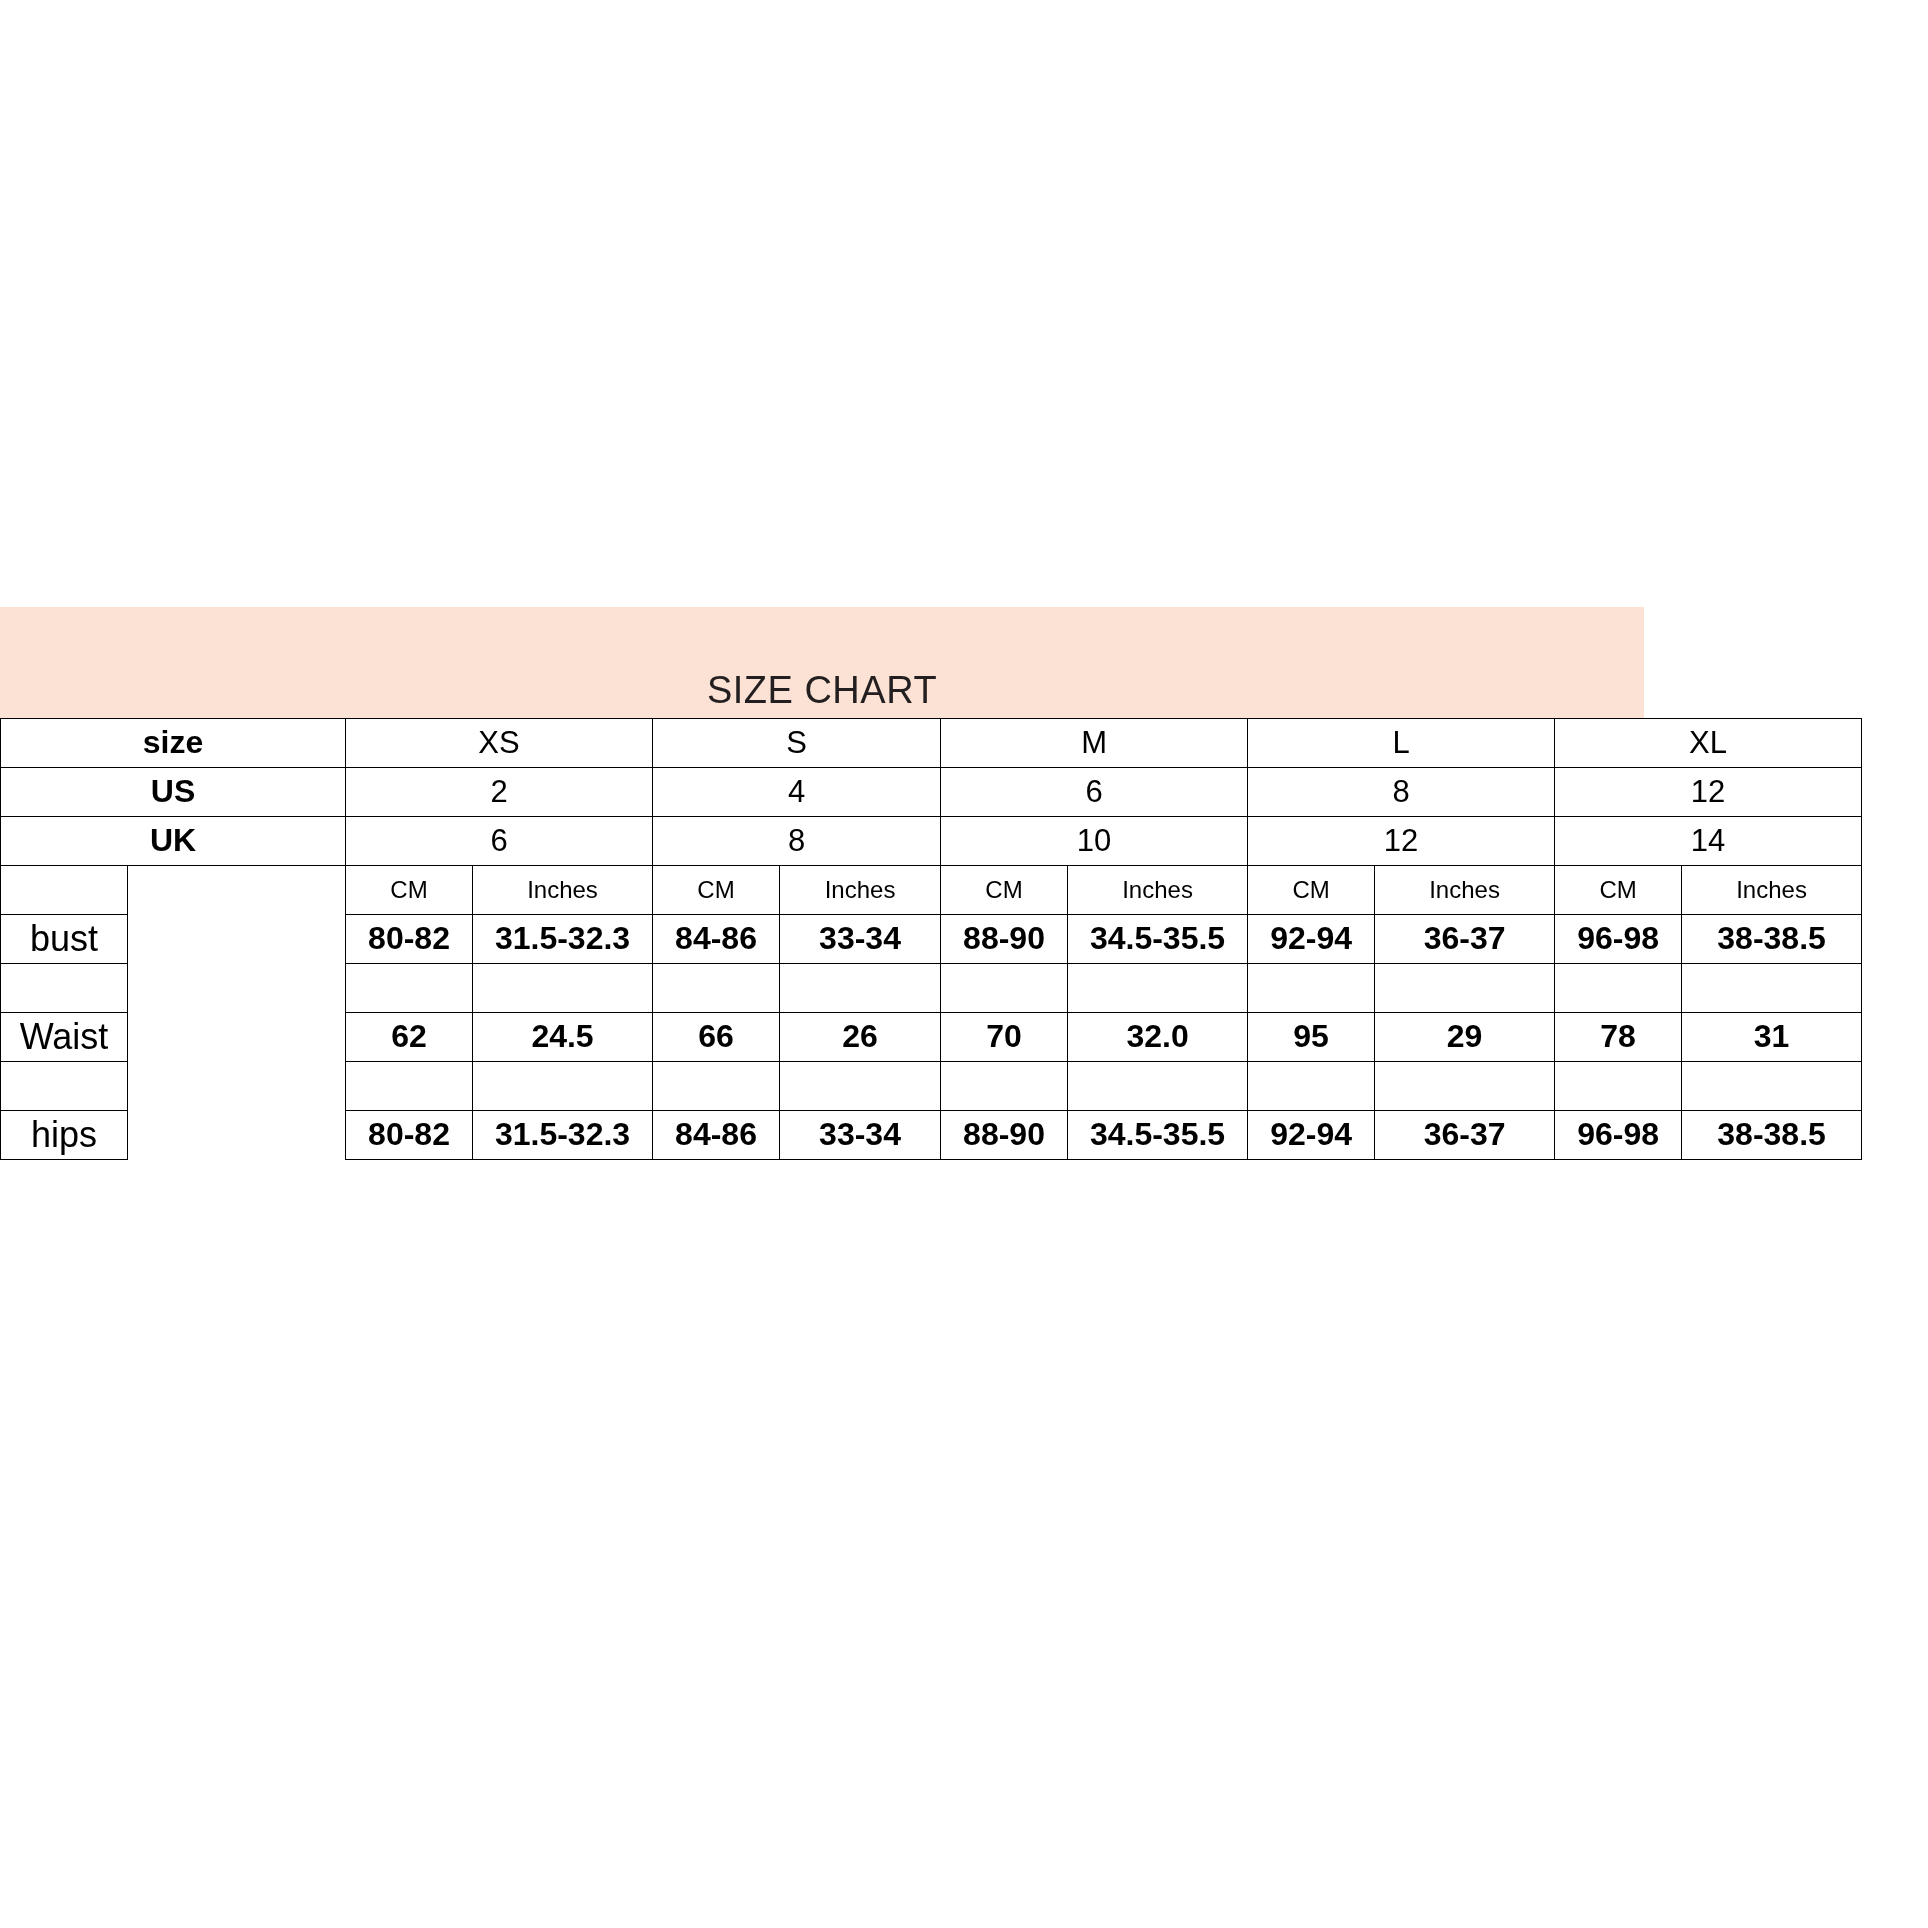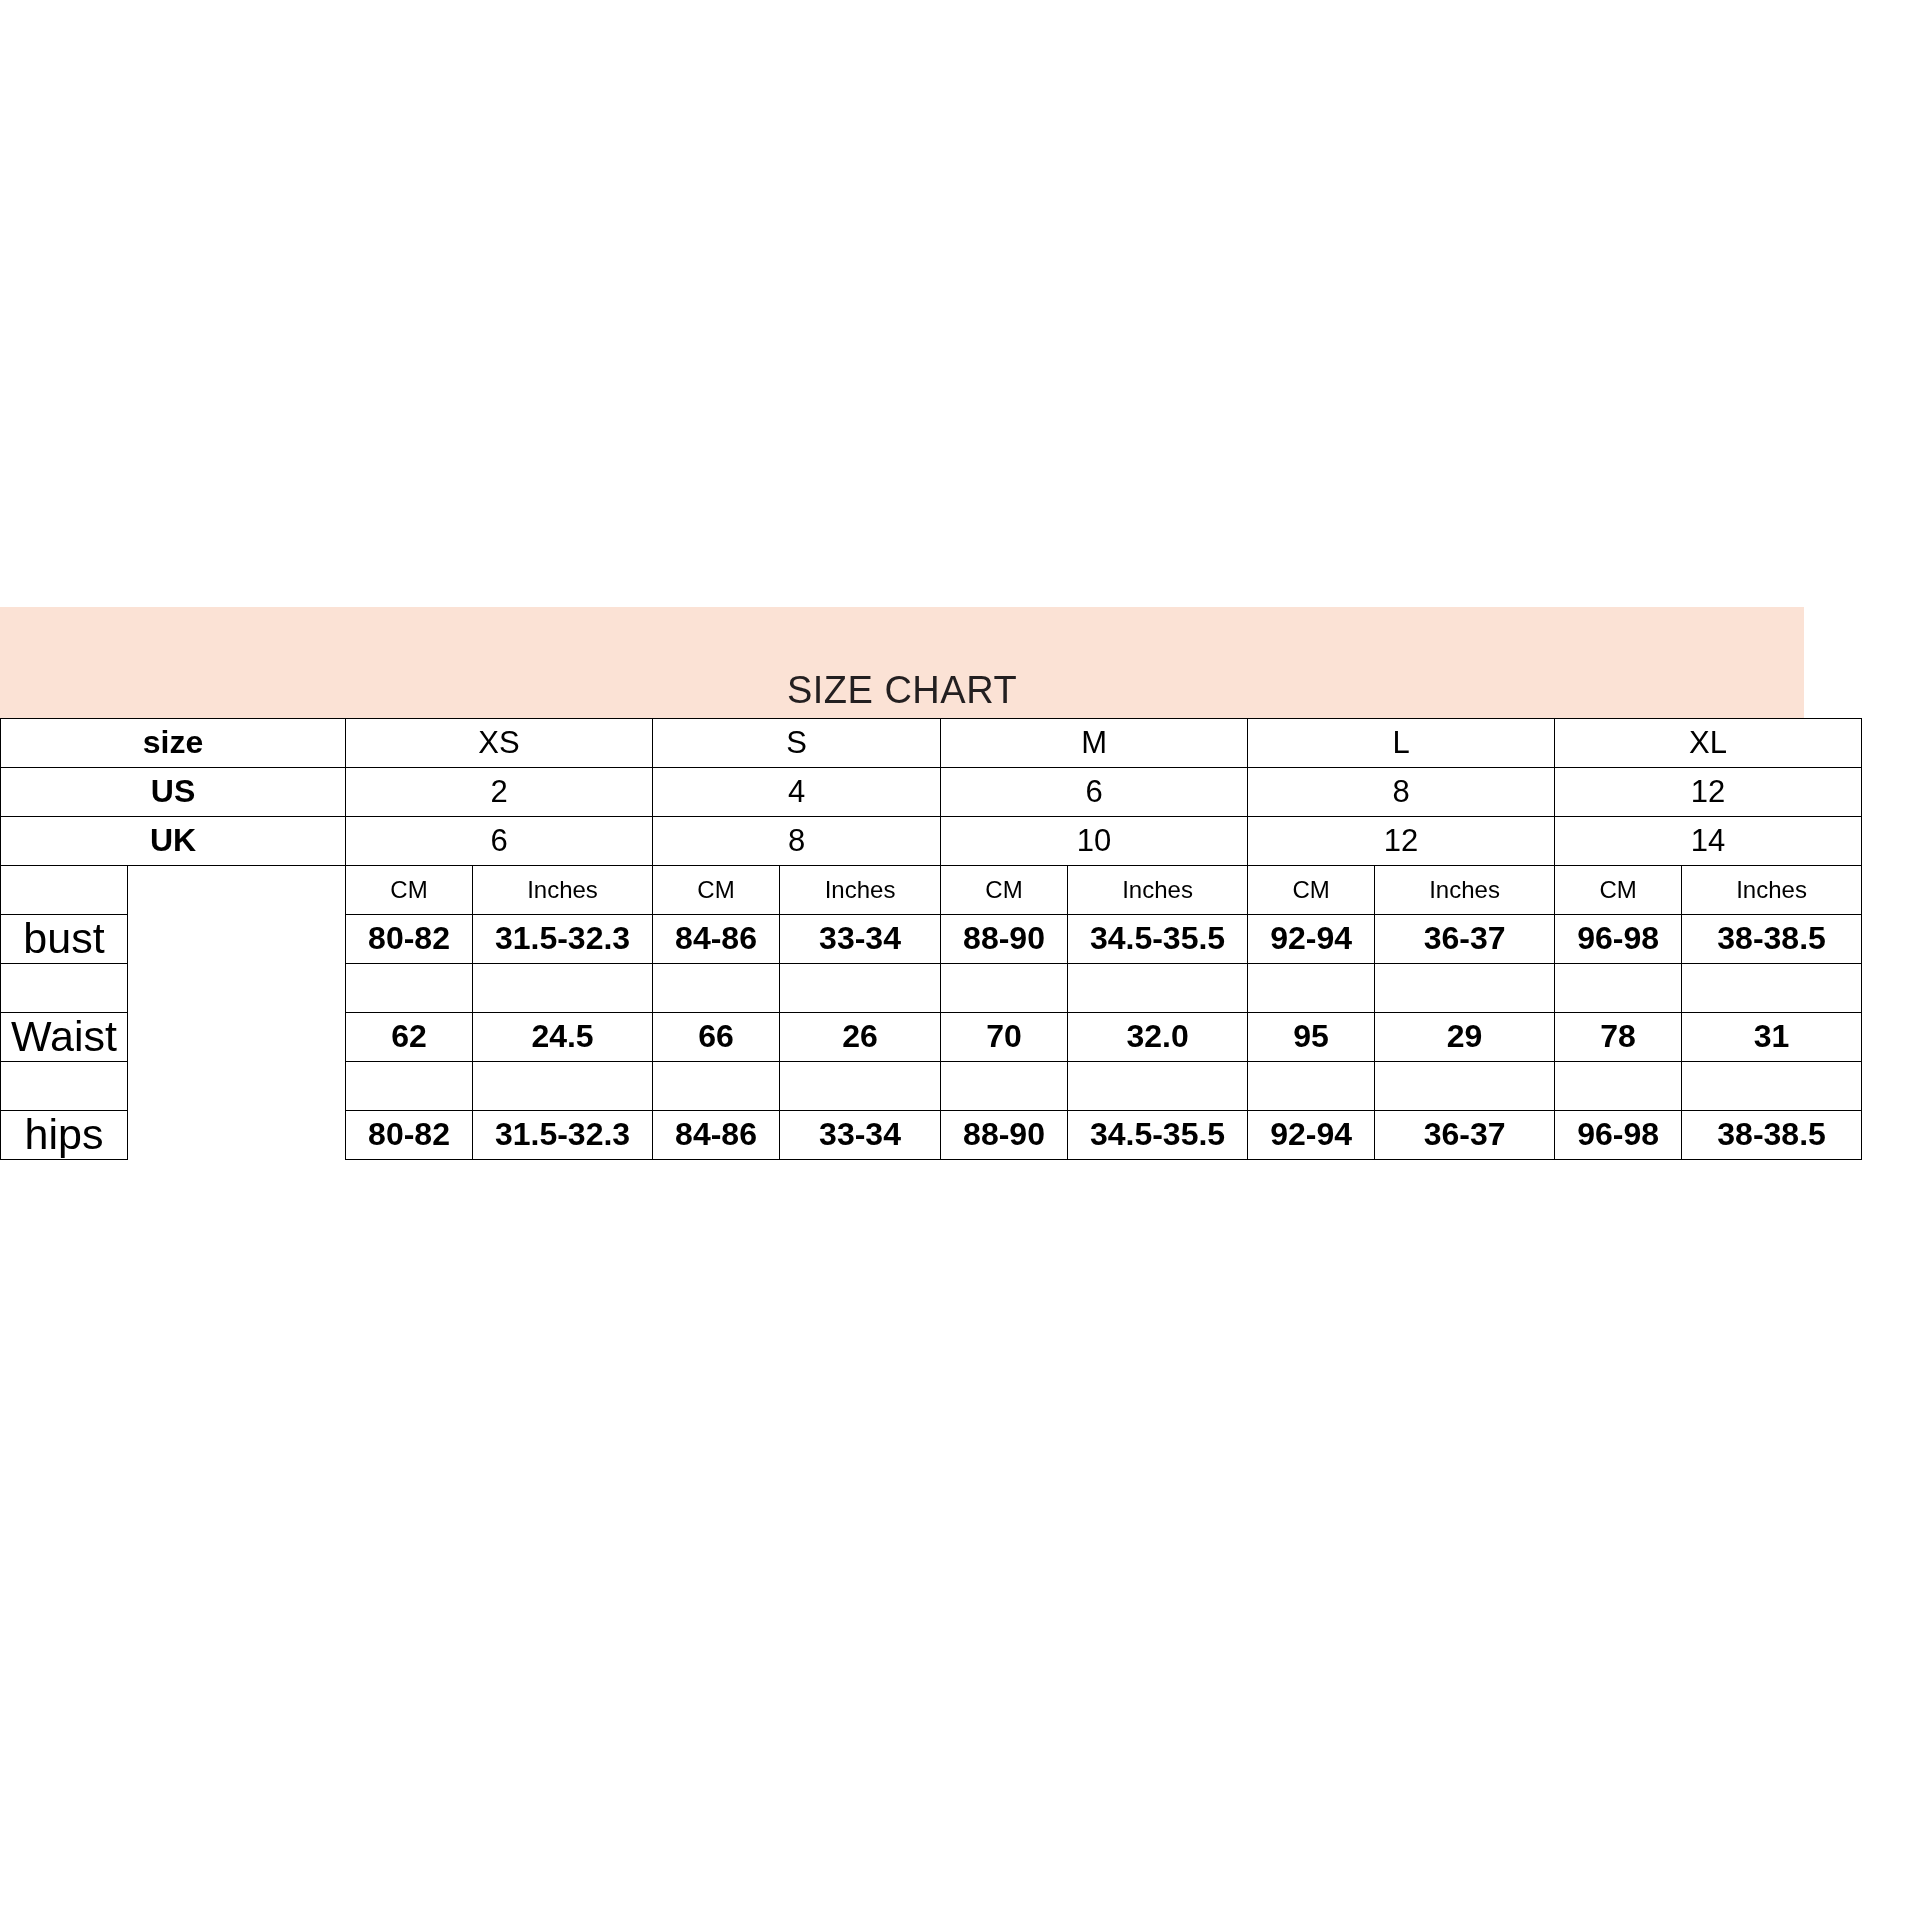--- a/index.html
+++ b/index.html
@@ -17,21 +17,21 @@
   #chart-wrap {
     position: absolute;
     left: 0;
     top: 607px;
     width: 1928px;
     background: #ffffff;
   }
   #title-band {
     background: #fbe2d5;
     height: 111px;
-    width: 1804px;
+    width: 1644px;
     position: relative;
   }
   #chart-title {
     position: absolute;
     left: 0;
     right: 0;
     bottom: 5.6px;
     text-align: center;
     font-size: 38px;
     color: #231f20;
@@ -61,21 +61,21 @@
     border-bottom: none;
     border-left: none;
   }
   .hdr-label {
     font-weight: bold;
     font-size: 32px;
   }
   .row-name {
     text-align: left;
     padding-left: 9.4px;
-    font-size: 43px;
+    font-size: 36px;
     border-left: none;
     border-top: none;
     border-bottom: none;
   }
   .unit-cell { font-size: 24px; height: 73px; }
   .val-cell { font-size: 32px; height: 73px; font-weight: bold; }
   .spacer-row td { height: 36px; }
   .nb-top { border-top: none !important; }
   .nb-bot { border-bottom: none !important; }
 </style>

